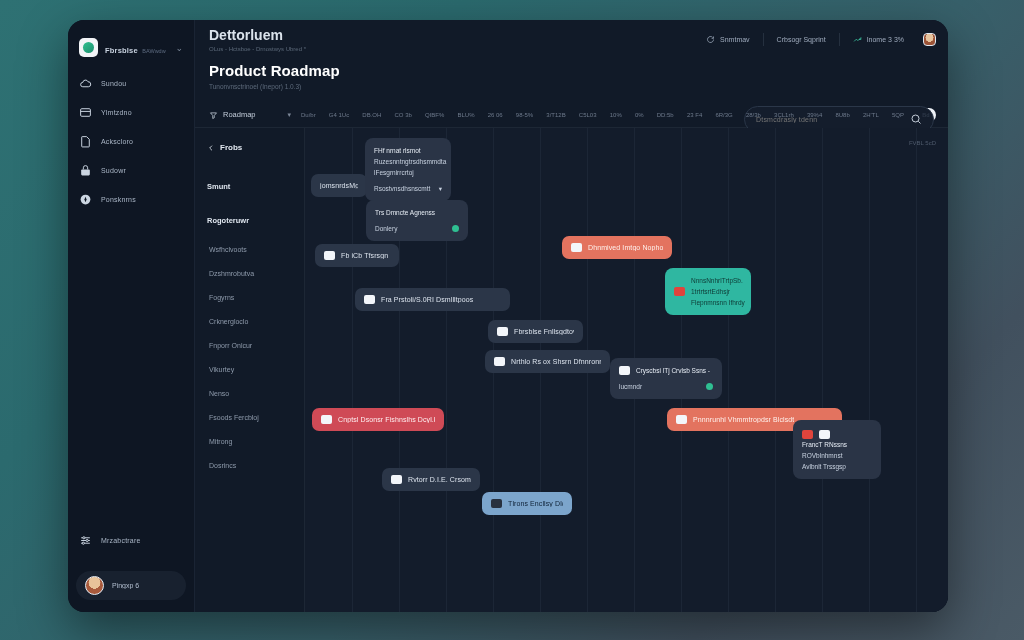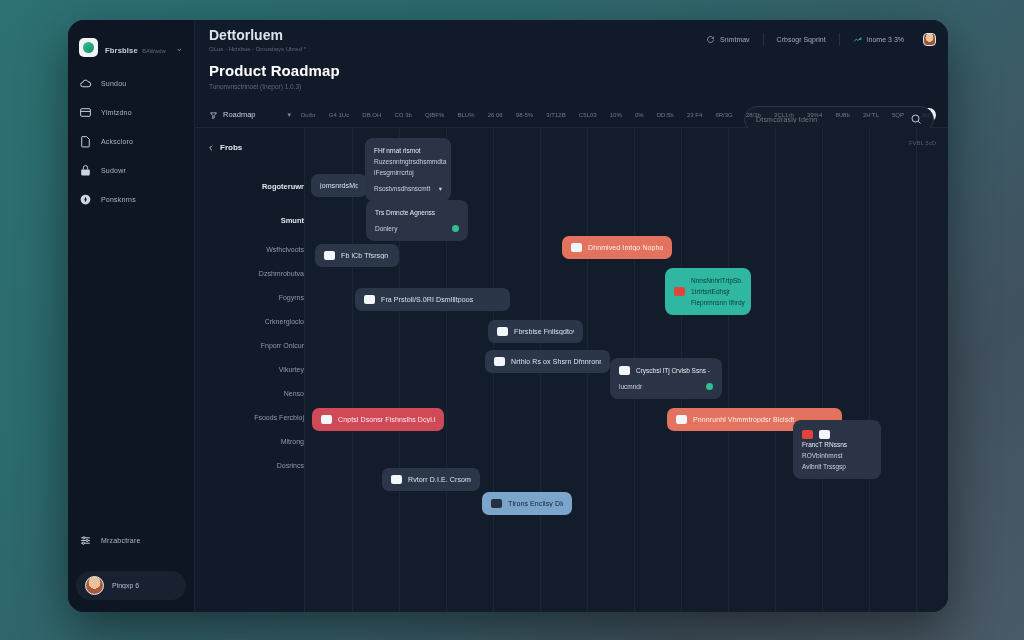--- a/index.html
+++ b/index.html
@@ -97,21 +97,21 @@
   .filter .cv { font-size:7px; color:#7c8798; margin-left:auto; }
   .ticks { flex:1; display:flex; align-items:center; justify-content:space-between;
      padding:0 6px 0 10px; min-width:0; }
   .tick { font-size:6px; color:#6b7casd; color:#6d798b; filter:blur(.5px); white-space:nowrap; }
   .today-pill { width:20px; height:14px; border-radius:7px; background:#eef2f7;
     display:flex; align-items:center; justify-content:center; flex:none; margin-left:6px; cursor:pointer; }
   .today-pill .t { font-size:5.5px; color:#2c3747; filter:blur(.4px); font-weight:bold; }
 
   
   .body { flex:1; display:flex; min-height:0; position:relative; }
-  .rowlabels { width:110px; flex:none; border-right:1px solid #1d2735; padding-top:8px; position:relative;text-align:right; }
+  .rowlabels { width:110px; flex:none; border-right:1px solid #1d2735; padding-top:8px; position:relative; }
   .back { display:flex; align-items:center; gap:5px; padding:2px 10px 0 12px; cursor:pointer; }
   .back svg { width:8px; height:8px; color:#dde4ec; }
   .back .t { font-size:8px; color:#e2e8f0; font-weight:bold; filter:blur(.45px); }
   .rowlist { position:relative; margin-top:14px; }
   .rlabel { font-size:7px; color:#8e9aab; filter:blur(.5px); white-space:nowrap;
      overflow:hidden; padding-left:14px; height:24px; line-height:24px; }
   .rlabel.group { color:#dfe6ef; font-weight:bold; font-size:7.5px; padding-left:12px; }
   .rlabel.gap { height:34px; line-height:34px; }
 
   .grid { flex:1; position:relative; overflow:hidden; background:#131c2b; }
@@ -322,22 +322,22 @@
         <div class="rowlabels">
           <div class="back">
             <span>
               <svg viewBox="0 0 24 24" fill="none" stroke="currentColor" stroke-width="2.5">
                   <path d="M15 5l-7 7 7 7"></path>
                 </svg>
             </span>
             <span class="t">Frobs</span>
           </div>
           <div class="rowlist">
+              <div class="rlabel group gap">Smunt</div>
               <div class="rlabel group gap">Rogoteruwr</div>
-              <div class="rlabel group gap">Smunt</div>
               <div class="rlabel">Wsfhclvoots</div>
               <div class="rlabel">Dzshmrobutva</div>
               <div class="rlabel">Fogyrns</div>
               <div class="rlabel">Crknergloclo</div>
               <div class="rlabel">Fnporr Onlcur</div>
               <div class="rlabel">Vikurtey</div>
               <div class="rlabel">Nenso</div>
               <div class="rlabel">Fsoods Fercbloj</div>
               <div class="rlabel">Mitrong</div>
               <div class="rlabel">Dosrincs</div>

